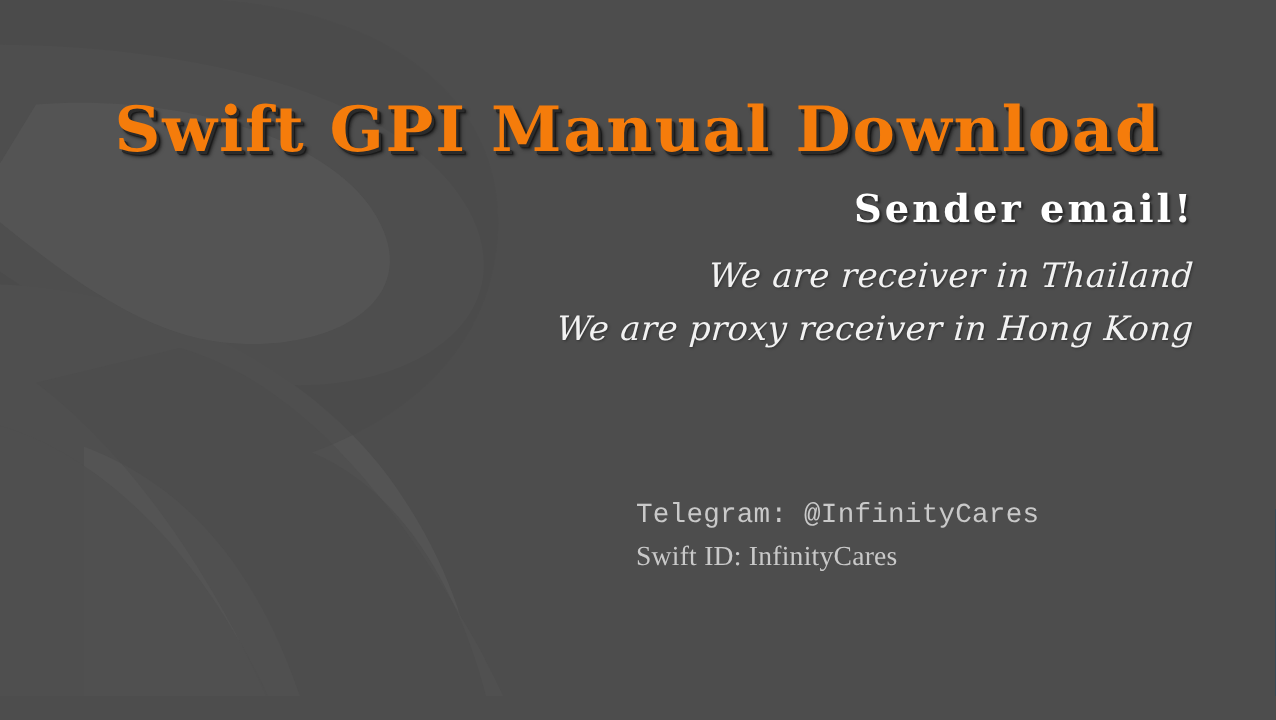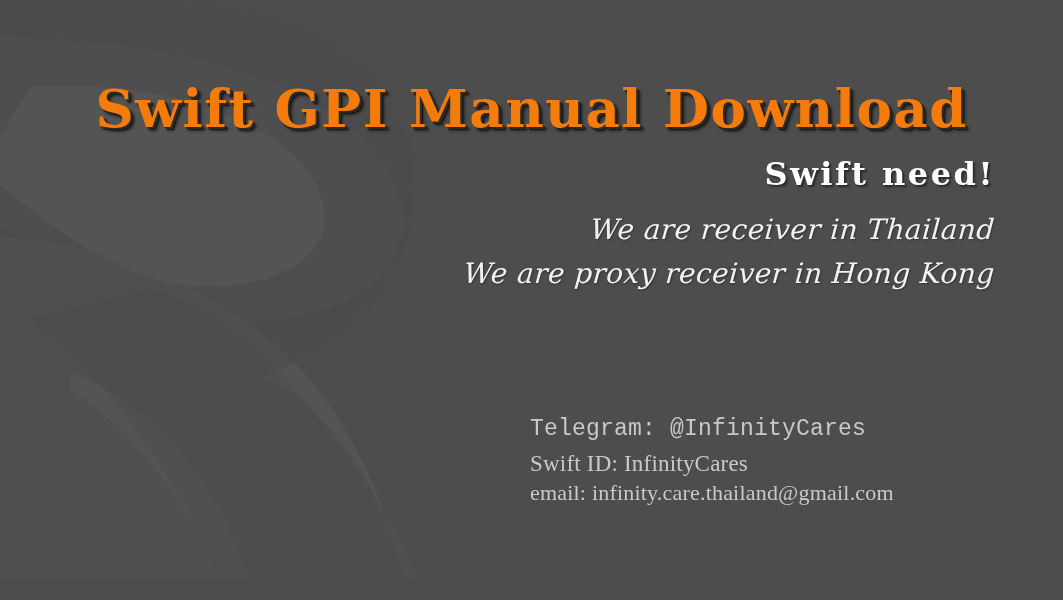--- a/index.html
+++ b/index.html
@@ -138,27 +138,26 @@
 
       <path d="M -70 360 C 30 350 130 430 195 545 C 218 585 226 605 230 620 L -70 620 Z" fill="#4f4f4f" opacity="0.8"></path>
     </svg>
   </div>
 
   <div class="title">
     <span class="title-text">Swift GPI Manual Download</span>
   </div>
 
   <div class="subhead">
-    <span class="subhead-text">Swift need!</span>
+    <span class="subhead-text">Sender email!</span>
   </div>
 
   <div class="script-block">
     <div class="script-line">We are receiver in Thailand</div>
     <div class="script-line">We are proxy receiver in Hong Kong</div>
   </div>
 
   <div class="contact-block">
     <div class="contact-line r2">Telegram: @InfinityCares</div>
     <div class="contact-line r3">Swift ID: InfinityCares</div>
-    <div class="contact-line r5">email: infinity.care.thailand@gmail.com</div>
   </div>
 
 </div>
 
 </body></html>

